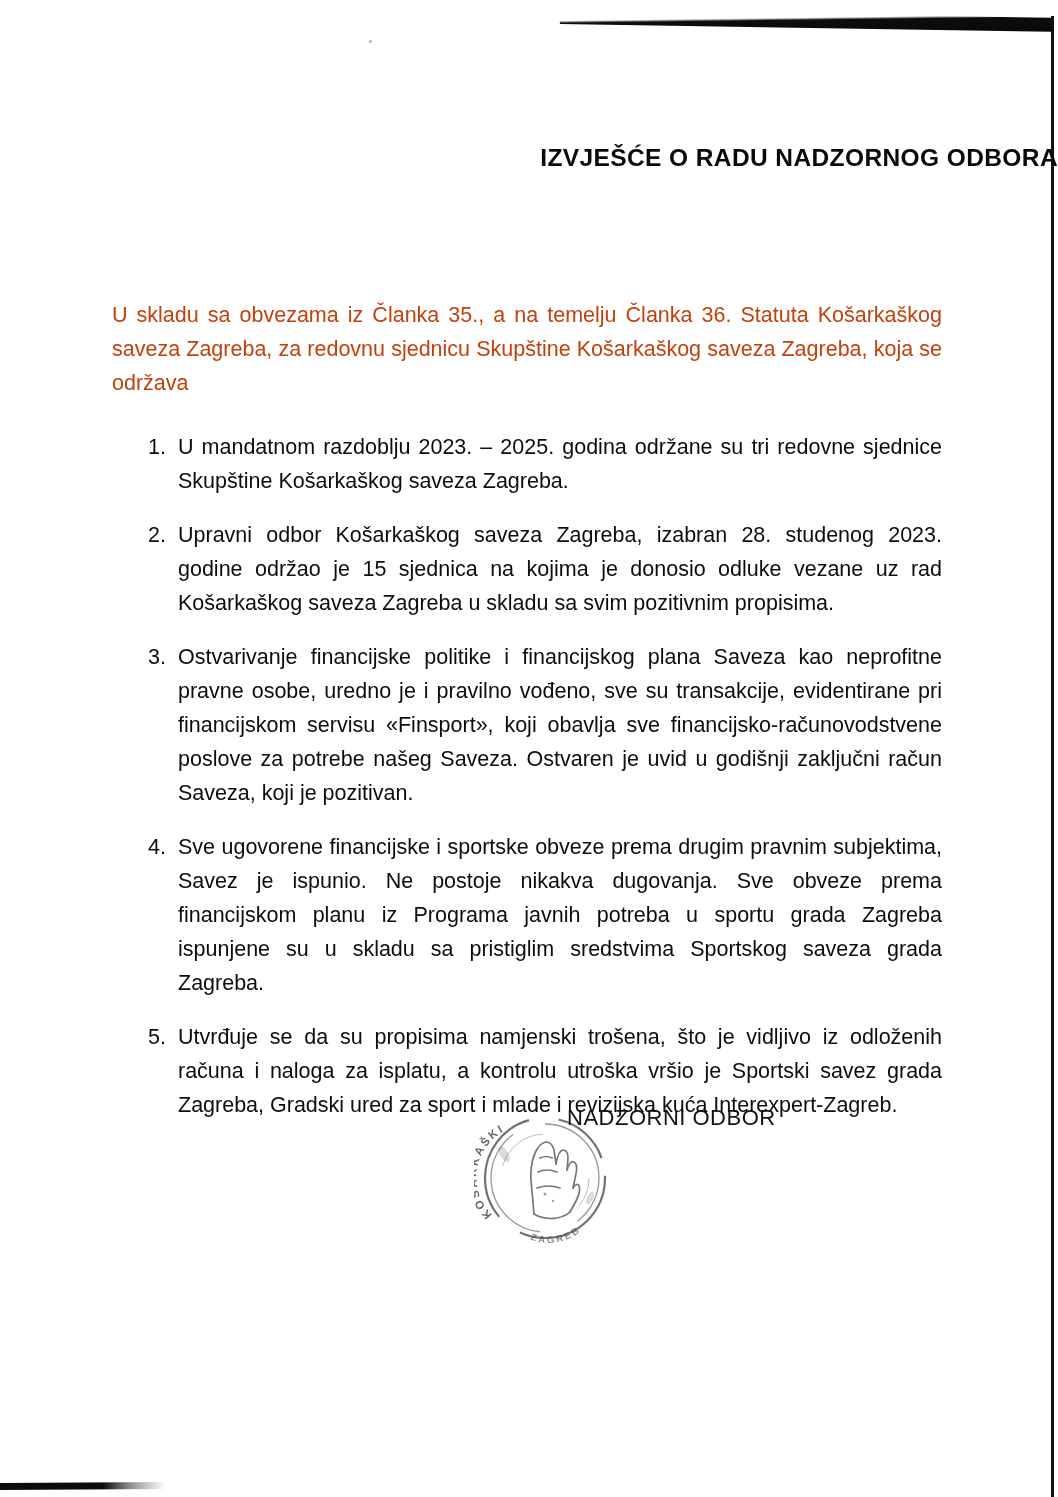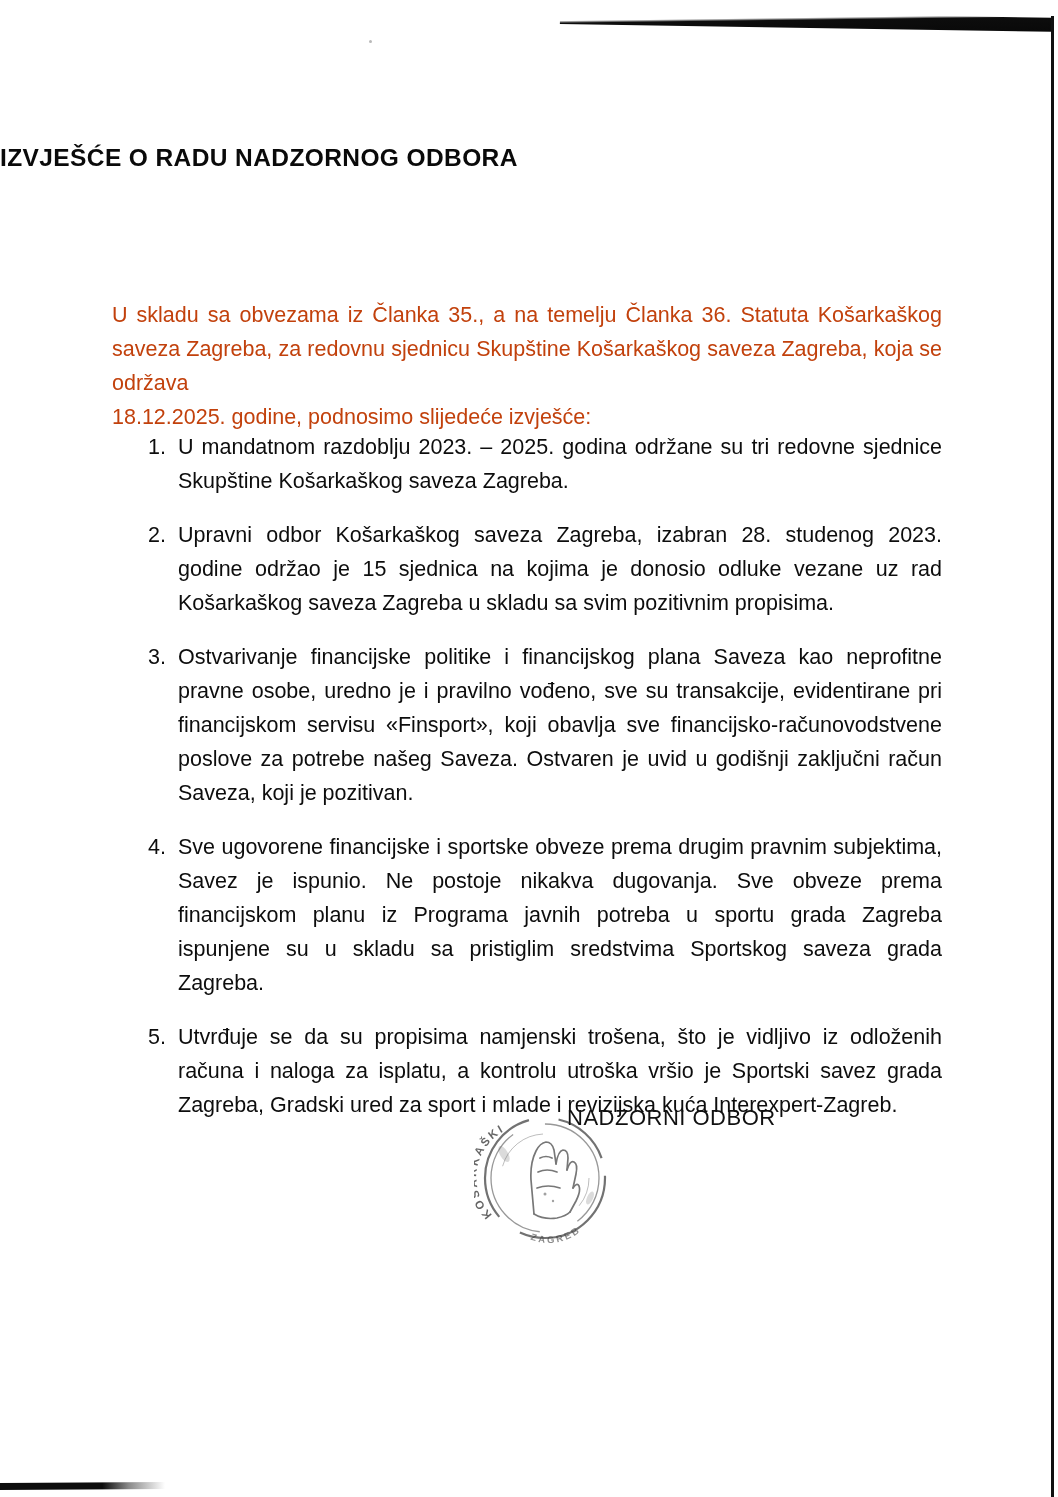--- a/index.html
+++ b/index.html
@@ -63,21 +63,21 @@
     border-radius: 50%;
     pointer-events: none;
   }
 
   
   .doc-title {
     position: absolute;
     top: 126px;
     left: 0;
     width: 1058px;
-    text-align: left;
+    text-align: right;
     font-weight: bold;
     font-size: 24.5px;
     letter-spacing: 0.4px;
     line-height: 32px;
     color: #0a0a0a;
   }
   .doc-title .line2 {
     display: block;
     letter-spacing: 0.6px;
   }
@@ -161,21 +161,20 @@
   <div class="scan-edge-right"></div>
   <div class="scan-edge-bottom"></div>
   <div class="scan-speck"></div>
 
   <h1 class="doc-title">
     <span>IZVJEŠĆE O RADU NADZORNOG ODBORA</span>
   </h1>
 
   <p class="intro">
     <span>U skladu sa obvezama iz Članka 35., a na temelju Članka 36. Statuta Košarkaškog saveza Zagreba, za redovnu sjednicu Skupštine Košarkaškog saveza Zagreba, koja se održava</span>
-    <span class="last-line">18.12.2025. godine, podnosimo slijedeće izvješće:</span>
   </p>
 
   <ol class="items">
     <li>
       <span class="num">1.</span>
       <span class="body-text">U mandatnom razdoblju 2023. – 2025. godina održane su tri redovne sjednice Skupštine Košarkaškog saveza Zagreba.</span>
     </li>
     <li>
       <span class="num">2.</span>
       <span class="body-text">Upravni odbor Košarkaškog saveza Zagreba, izabran 28. studenog 2023. godine održao je 15 sjednica na kojima je donosio odluke vezane uz rad Košarkaškog saveza Zagreba u skladu sa svim pozitivnim propisima.</span>

